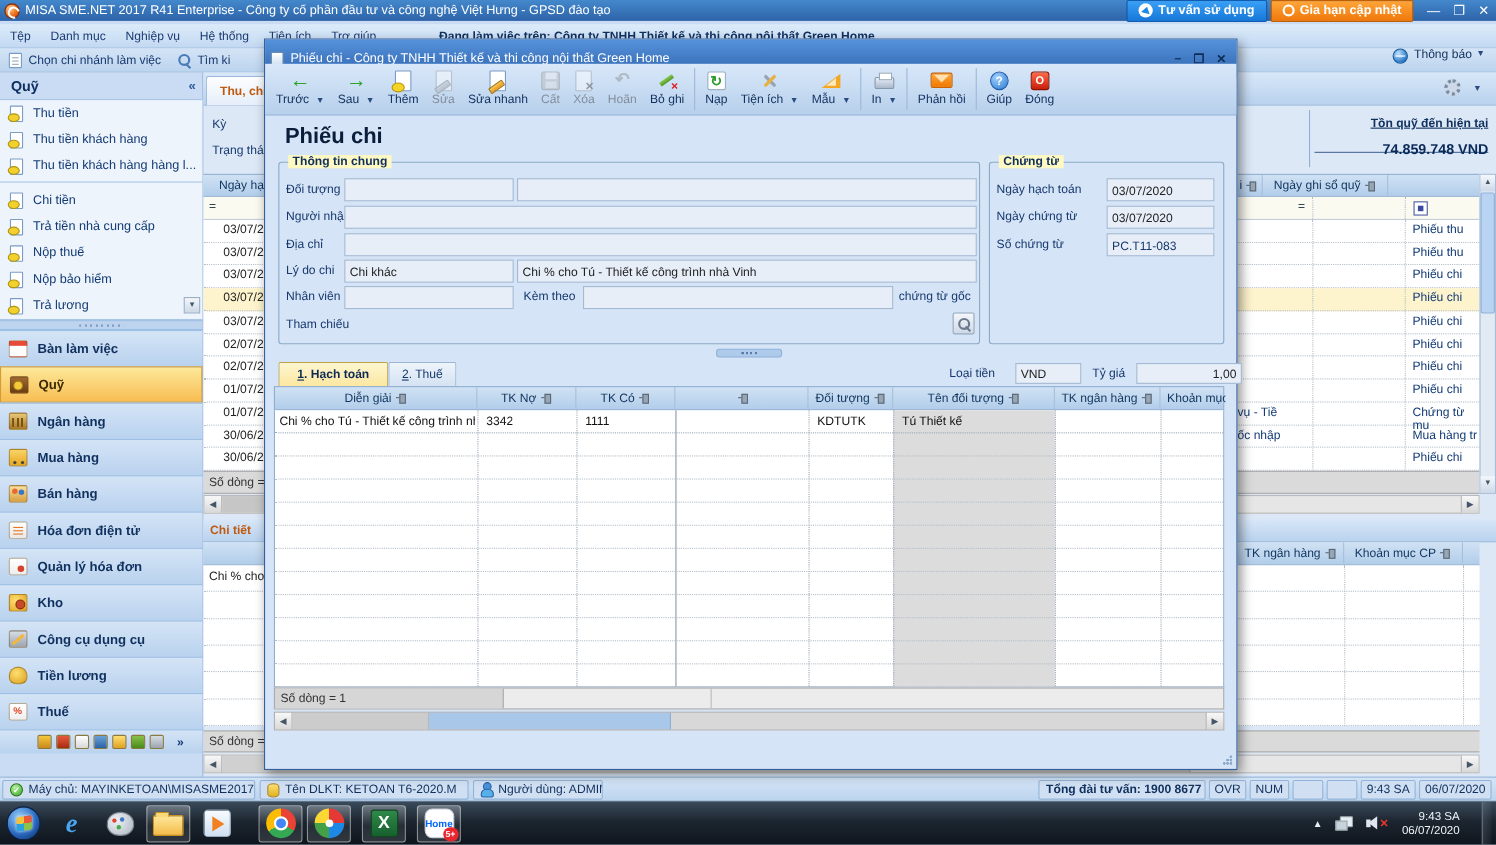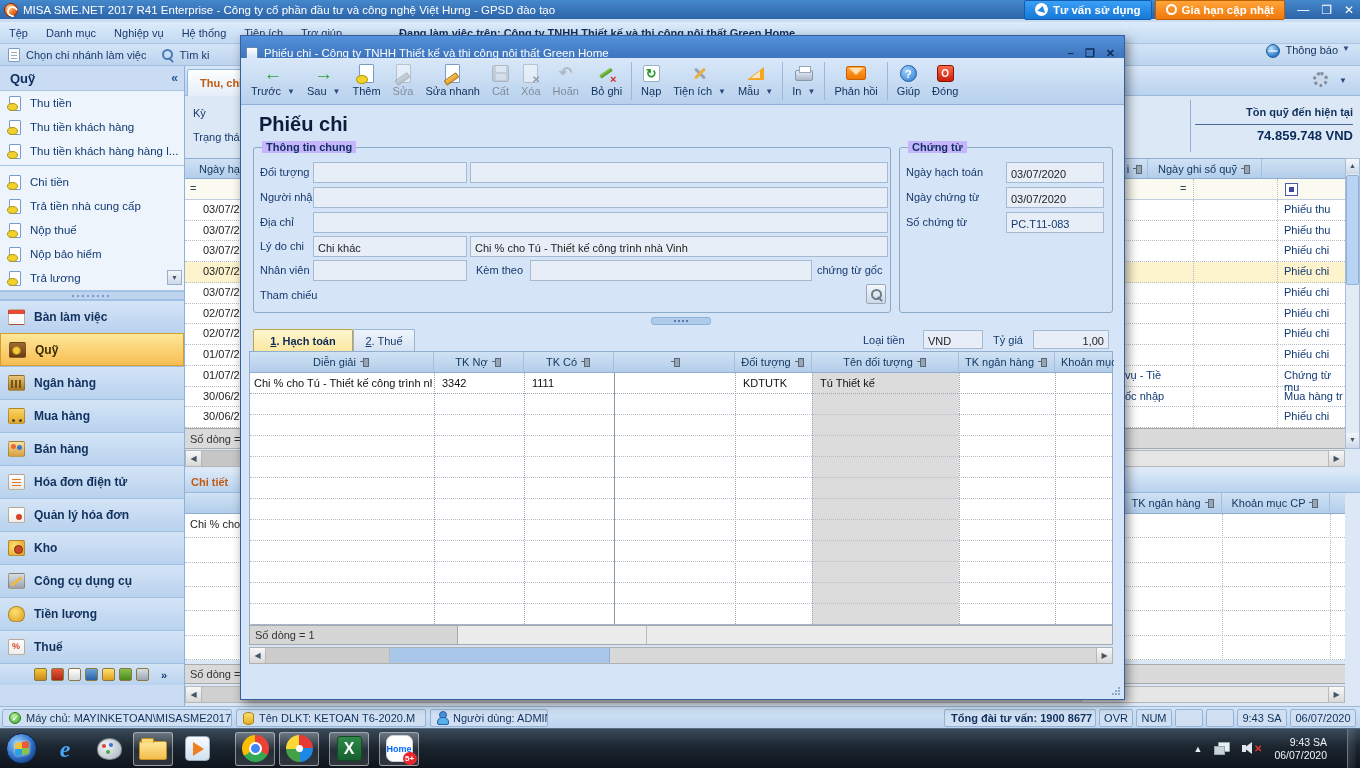--- a/index.html
+++ b/index.html
@@ -78,21 +78,21 @@
 #sbicons .more{margin-left:8px;font-weight:bold;color:#123a74;font-size:11px;}
 
 
 #bgwin{position:absolute;left:185px;top:66px;width:1175px;height:640px;background:#dce8f6;}
 #bgtabs{position:absolute;left:0;top:0;width:1175px;height:30px;background:linear-gradient(#d8e7f8,#b9d2ee);border-bottom:1px solid #9ab8d8;}
 #bgtab1{position:absolute;left:2px;top:3px;height:27px;padding:0 12px;background:linear-gradient(#fdfefe,#e4eefa);border:1px solid #9ab8d8;border-bottom:none;border-radius:3px 3px 0 0;display:flex;align-items:center;font-weight:bold;color:#c05a10;}
 .gear{position:absolute;width:15px;height:15px;border:3px dotted #7a8ca0;border-radius:50%;background:#cdd9e8;}
 #perlab{position:absolute;left:8px;top:41px;}
 #stlab{position:absolute;left:8px;top:65px;}
 #balsep{position:absolute;left:1005px;top:34px;height:52px;border-left:1px solid #8fb0d8;}
-#ballab{position:absolute;left:1010px;top:40px;width:158px;text-align:right;font-weight:bold;color:#10305e;border-bottom:1px solid #4a6a9a;padding-bottom:6px;}
+#ballab{position:absolute;left:1010px;top:40px;width:158px;text-align:right;font-weight:bold;color:#10305e;border-bottom:1px solid #4a6a9a;padding-bottom:20px;text-decoration:underline;}
 #balval{position:absolute;left:1010px;top:62px;width:158px;text-align:right;font-weight:bold;font-size:13px;color:#0a2a5a;}
 #bghead{position:absolute;left:0;top:92px;width:1160px;height:21px;background:linear-gradient(#d0e2f4,#b2cdea);border-top:1px solid #91aed0;border-bottom:1px solid #91aed0;}
 .bhcell{position:absolute;top:0;height:19px;display:flex;align-items:center;justify-content:center;color:#10355e;border-right:1px solid #a6c0dc;}
 .pin{display:inline-block;width:10px;height:10px;position:relative;margin-left:4px;flex:none;}
 .pin::before{content:"";position:absolute;right:1px;top:1px;width:4px;height:7px;background:#98a6b4;border:1px solid #5a6878;}
 .pin::after{content:"";position:absolute;left:0;top:4px;width:3px;height:1px;background:#5a6878;}
 #bgfilter{position:absolute;left:0;top:113px;width:1160px;height:21px;background:#fbfaf0;border-bottom:1px solid #c2cede;}
 .eq{position:absolute;top:3px;color:#345;font-size:11px;}
 .cb{position:absolute;top:4px;width:13px;height:13px;background:#fff;border:1px solid #4a5aa0;}
 .cb::after{content:"";position:absolute;left:3px;top:3px;right:3px;bottom:3px;background:#3a4aa0;}
@@ -148,21 +148,21 @@
 .g-ruler{width:0;height:0;border-left:17px solid transparent;border-bottom:13px solid #f5a623;position:relative;}
 .g-ruler::after{content:"";position:absolute;left:-13px;top:4px;border-left:9px solid transparent;border-bottom:7px solid #fde8c0;}
 .g-print{width:18px;height:11px;background:linear-gradient(#e8eef6,#aab8cc);border:1px solid #8898ac;border-radius:2px;position:relative;margin-top:5px;}
 .g-print::before{content:"";position:absolute;top:-5px;left:3px;width:10px;height:5px;background:#fff;border:1px solid #98a8bc;}
 .g-mail{width:20px;height:14px;background:linear-gradient(#ffa63a,#f07800);border:1px solid #c86000;border-radius:2px;position:relative;}
 .g-mail::before{content:"";position:absolute;left:2px;top:1px;border-left:7px solid transparent;border-right:7px solid transparent;border-top:7px solid #ffe0b0;}
 .g-help{width:17px;height:17px;border-radius:50%;background:radial-gradient(circle at 35% 30%,#9fd0ff,#2f7cd0);border:1px solid #1f5ca8;color:#fff;font-weight:bold;font-size:11px;text-align:center;line-height:16px;}
 .g-close{width:17px;height:17px;border-radius:3px;background:linear-gradient(#ff6a4a,#c81e0a);border:1px solid #8a1200;color:#fff;text-align:center;line-height:15px;font-weight:bold;font-size:10px;}
 #dheading{position:absolute;left:18px;top:77px;font-size:20px;font-weight:bold;color:#0a1e3c;}
 .fieldset{position:absolute;border:1px solid #8aaac8;border-radius:3px;}
-.fieldset .legend{position:absolute;left:8px;top:-7px;background:#c4b5fd;padding:0 4px;font-weight:bold;color:#10305e;}
+.fieldset .legend{position:absolute;left:8px;top:-7px;background:#fef9c3;padding:0 4px;font-weight:bold;color:#10305e;}
 .flabel{position:absolute;color:#17396e;}
 .fld{position:absolute;height:21px;background:#e7eef8;border:1px solid #a4b9d2;font-size:11px;color:#222;padding:3px 4px 0;white-space:nowrap;overflow:hidden;font-family:"Liberation Sans",sans-serif;}
 input.fld{outline:none;}
 .refbtn{position:absolute;width:20px;height:20px;background:linear-gradient(#f4f7fb,#cfd9e6);border:1px solid #98a8bc;border-radius:2px;}
 .refbtn::before{content:"";position:absolute;left:4px;top:4px;width:7px;height:7px;border:2px solid #6a7a8c;border-radius:50%;}
 .refbtn::after{content:"";position:absolute;right:2px;bottom:3px;width:6px;height:2px;background:#6a7a8c;transform:rotate(45deg);}
 #dsplit{position:absolute;left:410px;top:281px;width:60px;height:8px;background:#aecbec;border:1px solid #8fb0d8;border-radius:3px;}
 #dsplit::after{content:"";position:absolute;left:22px;top:2px;width:16px;height:2px;background:repeating-linear-gradient(90deg,#5a7aa8 0 2px,transparent 2px 4px);}
 .dtab{position:absolute;height:22px;display:flex;align-items:center;justify-content:center;border-radius:2px 2px 0 0;}
 .dtab.on{background:linear-gradient(#fdf6d0,#fbe7a0);border:1px solid #c0a348;border-bottom:none;font-weight:bold;color:#0d2b55;}
@@ -697,21 +697,21 @@
         <u>1</u>
         <span>. Hạch toán</span>
       </div>
     <div class="dtab off" style="left:112px;top:293px;width:62px;">
         <u>2</u>
         <span>. Thuế</span>
       </div>
     <span class="flabel" style="left:622px;top:298px;">Loại tiền</span>
     <input class="fld" style="left: 682px; top: 294px; width: 60px; height: 19px;" readonly="" value="VND">
     <span class="flabel" style="left:752px;top:298px;">Tỷ giá</span>
-    <input class="fld" style="left: 792px; top: 294px; width: 76px; height: 19px; text-align: right;" readonly="" value="1,00">
+    <input class="fld" style="left: 792px; top: 294px; width: 96px; height: 19px; text-align: right;" readonly="" value="1,00">
 
     <div id="dgridhead">
       <div class="ghc" style="left:0;width:184px;">
           <span>Diễn giải</span>
           <span class="pin"></span>
         </div>
       <div class="ghc" style="left:184px;width:90px;">
           <span>TK Nợ</span>
           <span class="pin"></span>
         </div>

